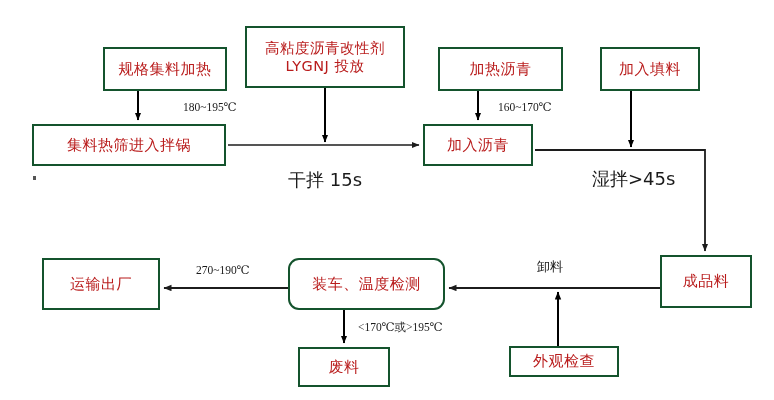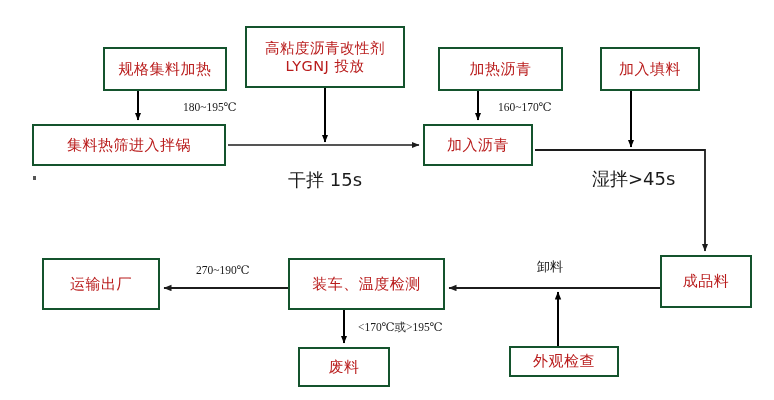--- a/index.html
+++ b/index.html
@@ -129,21 +129,21 @@
   </div>
 
   <div class="node" style="left:423px; top:124px; width:110px; height:42px;">
     <span>加入沥青</span>
   </div>
 
   <div class="node" style="left:660px; top:255px; width:92px; height:53px;">
     <span>成品料</span>
   </div>
 
-  <div class="node" style="left:288px; top:258px; width:157px; height:52px;">
+  <div class="node" style="left:288px; top:258px; width:157px; height:52px;border-radius:11px;">
     <span>装车、温度检测</span>
   </div>
 
   <div class="node" style="left:42px; top:258px; width:118px; height:52px;">
     <span>运输出厂</span>
   </div>
 
   <div class="node" style="left:298px; top:347px; width:92px; height:40px;">
     <span>废料</span>
   </div>

